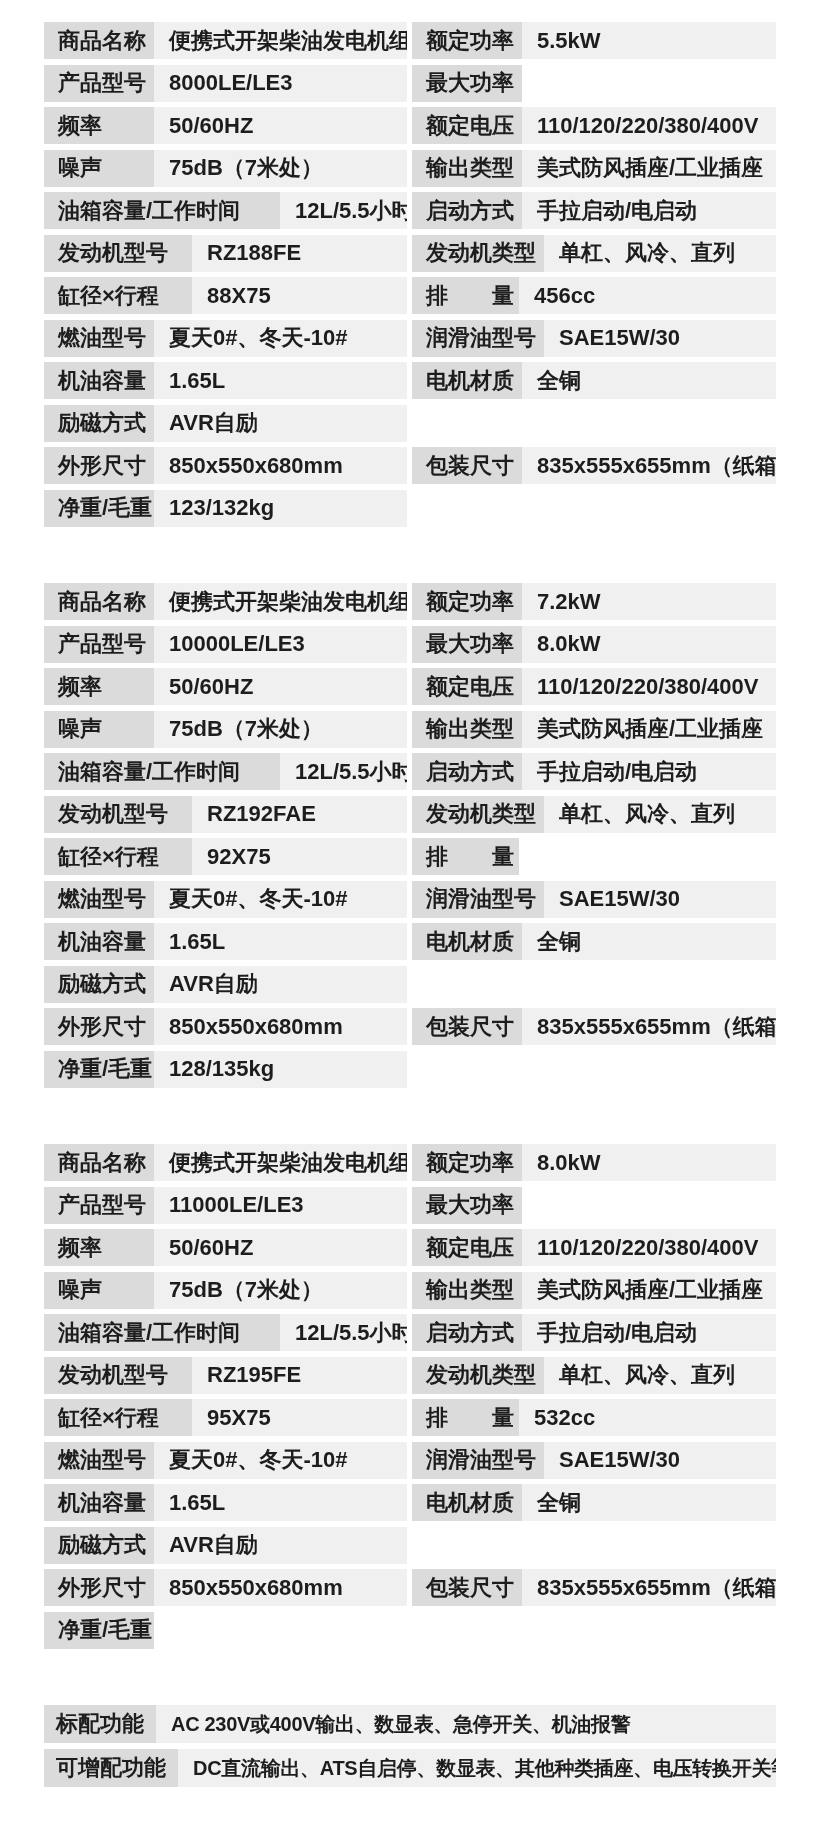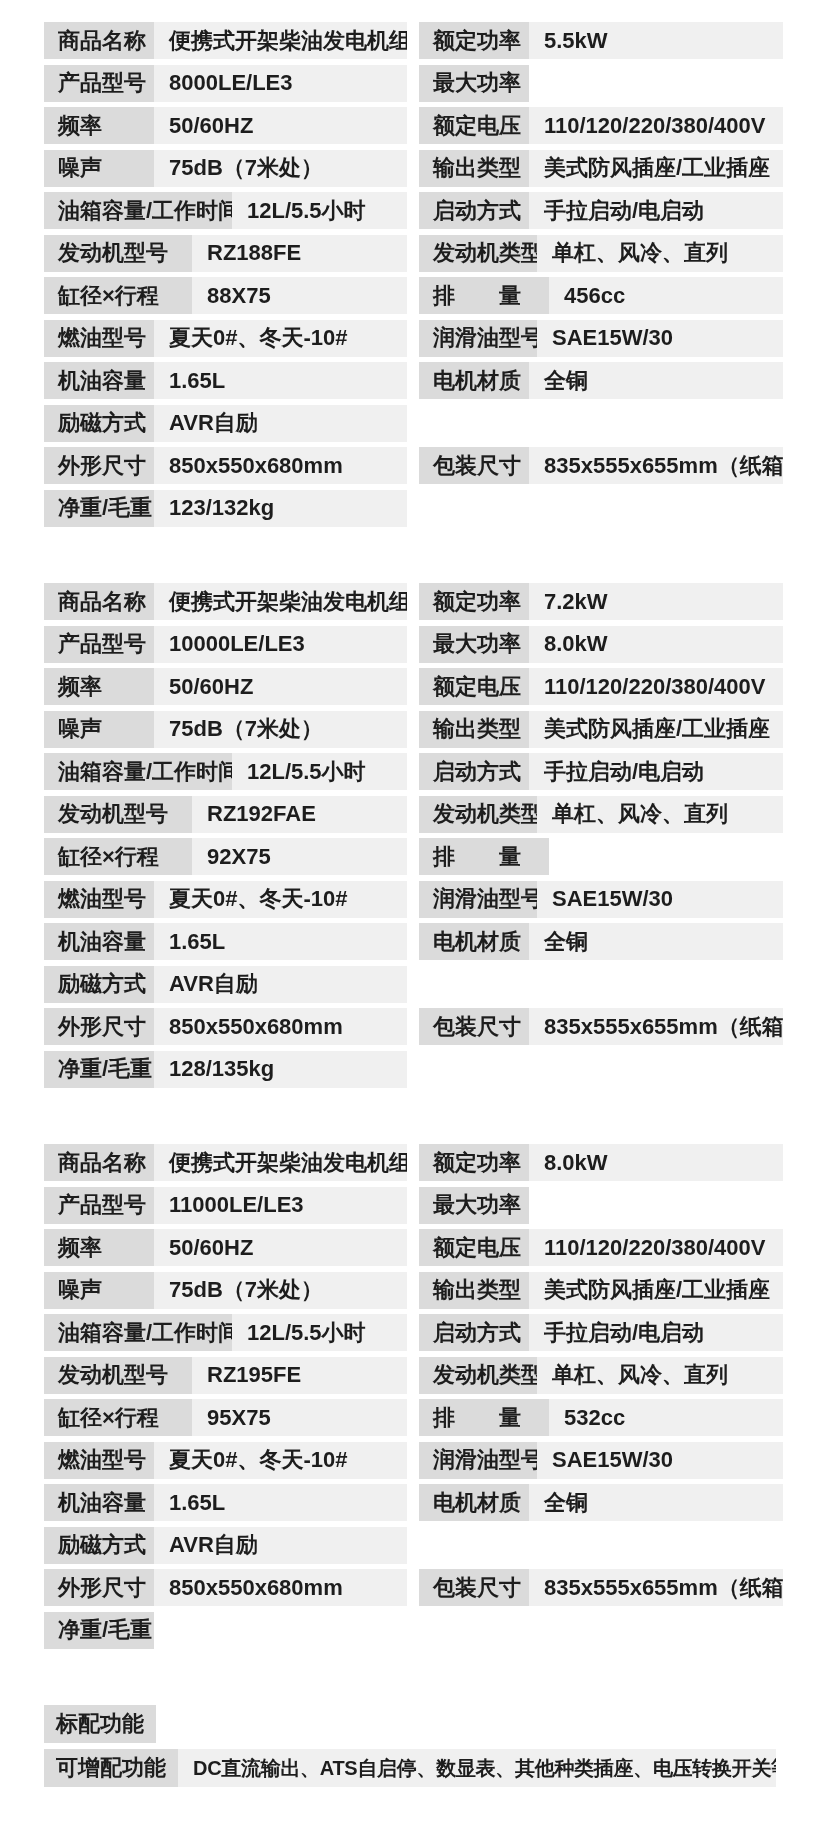--- a/index.html
+++ b/index.html
@@ -2,38 +2,38 @@
 <html><head>
 <meta charset="utf-8">
 <style>
   html,body{overflow:hidden}
   body{
     margin:0;width:834px;height:1844px;box-sizing:border-box;
     background:#ffffff;padding:22px 58px 0 44px;
     font-family:"Liberation Sans",sans-serif;font-weight:700;color:#1d1d1d;
   }
   .block{margin-bottom:51px}
-  .cols{display:flex;gap:12px}
+  .cols{display:flex;gap:5px}
   .col{display:flex;flex-direction:column}
   .col-l{width:363px}
   .col-r{width:364px}
   .row{display:flex;height:37px;margin-bottom:5.5px}
   .lbl{
     flex:0 0 auto;width:110px;background:#dbdbdb;display:flex;align-items:center;
     padding:0 8px 0 14px;box-sizing:border-box;font-size:22px;white-space:nowrap;overflow:hidden;
   }
   .val{
     flex:1;background:#f0f0f0;display:flex;align-items:center;
     padding-left:15px;font-size:22px;white-space:nowrap;overflow:hidden;
   }
   
-  .col-l .row:nth-child(5) .lbl{width:188px}
+  .col-l .row:nth-child(5) .lbl{width:236px}
   .col-l .row:nth-child(6) .lbl,.col-l .row:nth-child(7) .lbl{width:148px}
-  .col-r .row:nth-child(6) .lbl,.col-r .row:nth-child(8) .lbl{width:118px}
-  .col-r .row:nth-child(7) .lbl{width:130px}
+  .col-r .row:nth-child(6) .lbl,.col-r .row:nth-child(8) .lbl{width:132px}
+  .col-r .row:nth-child(7) .lbl{width:107px}
   .row.empty .lbl,.row.empty .val{background:transparent}
   
   .footer{margin-top:4px}
   .ft-row{display:flex;height:38px;margin-bottom:6px}
   .ft-row .lbl{width:auto;padding:0 12px}
   .ft-row .val{font-size:20px;letter-spacing:-0.3px}
 </style>
 </head>
 <body>
 
@@ -344,18 +344,19 @@
           <span class="lbl"></span>
           <span class="val"></span>
         </div>
     </div>
   </div>
 </div>
 
 <div class="footer">
   <div class="ft-row">
       <span class="lbl">标配功能</span>
+      <span class="val">AC 230V或400V输出、数显表、急停开关、机油报警</span>
     </div>
   <div class="ft-row">
       <span class="lbl">可增配功能</span>
       <span class="val">DC直流输出、ATS自启停、数显表、其他种类插座、电压转换开关等</span>
     </div>
 </div>
 
 </body></html>

